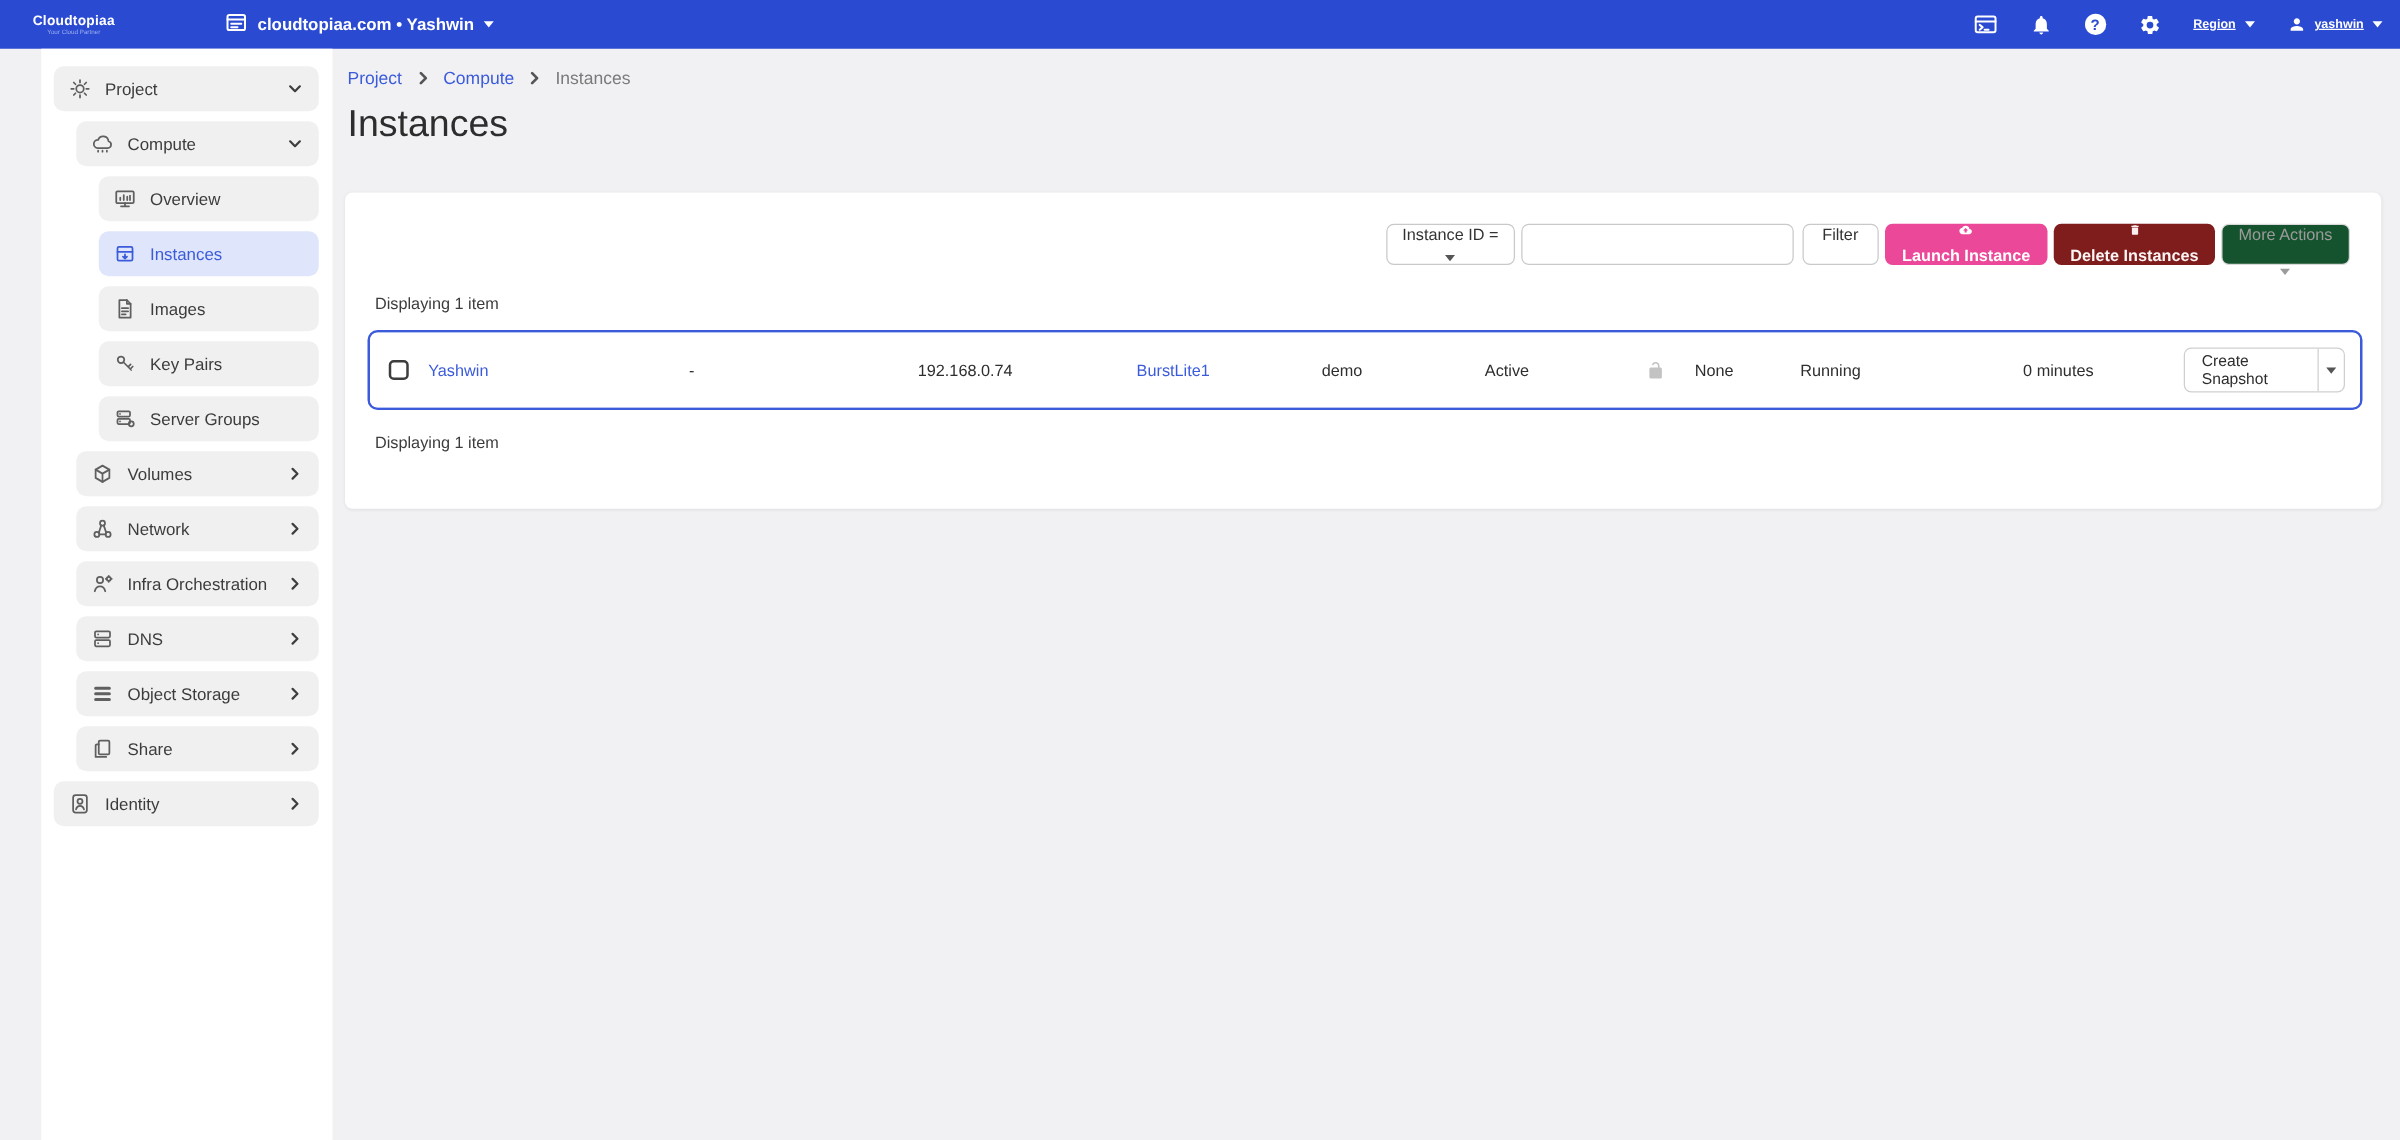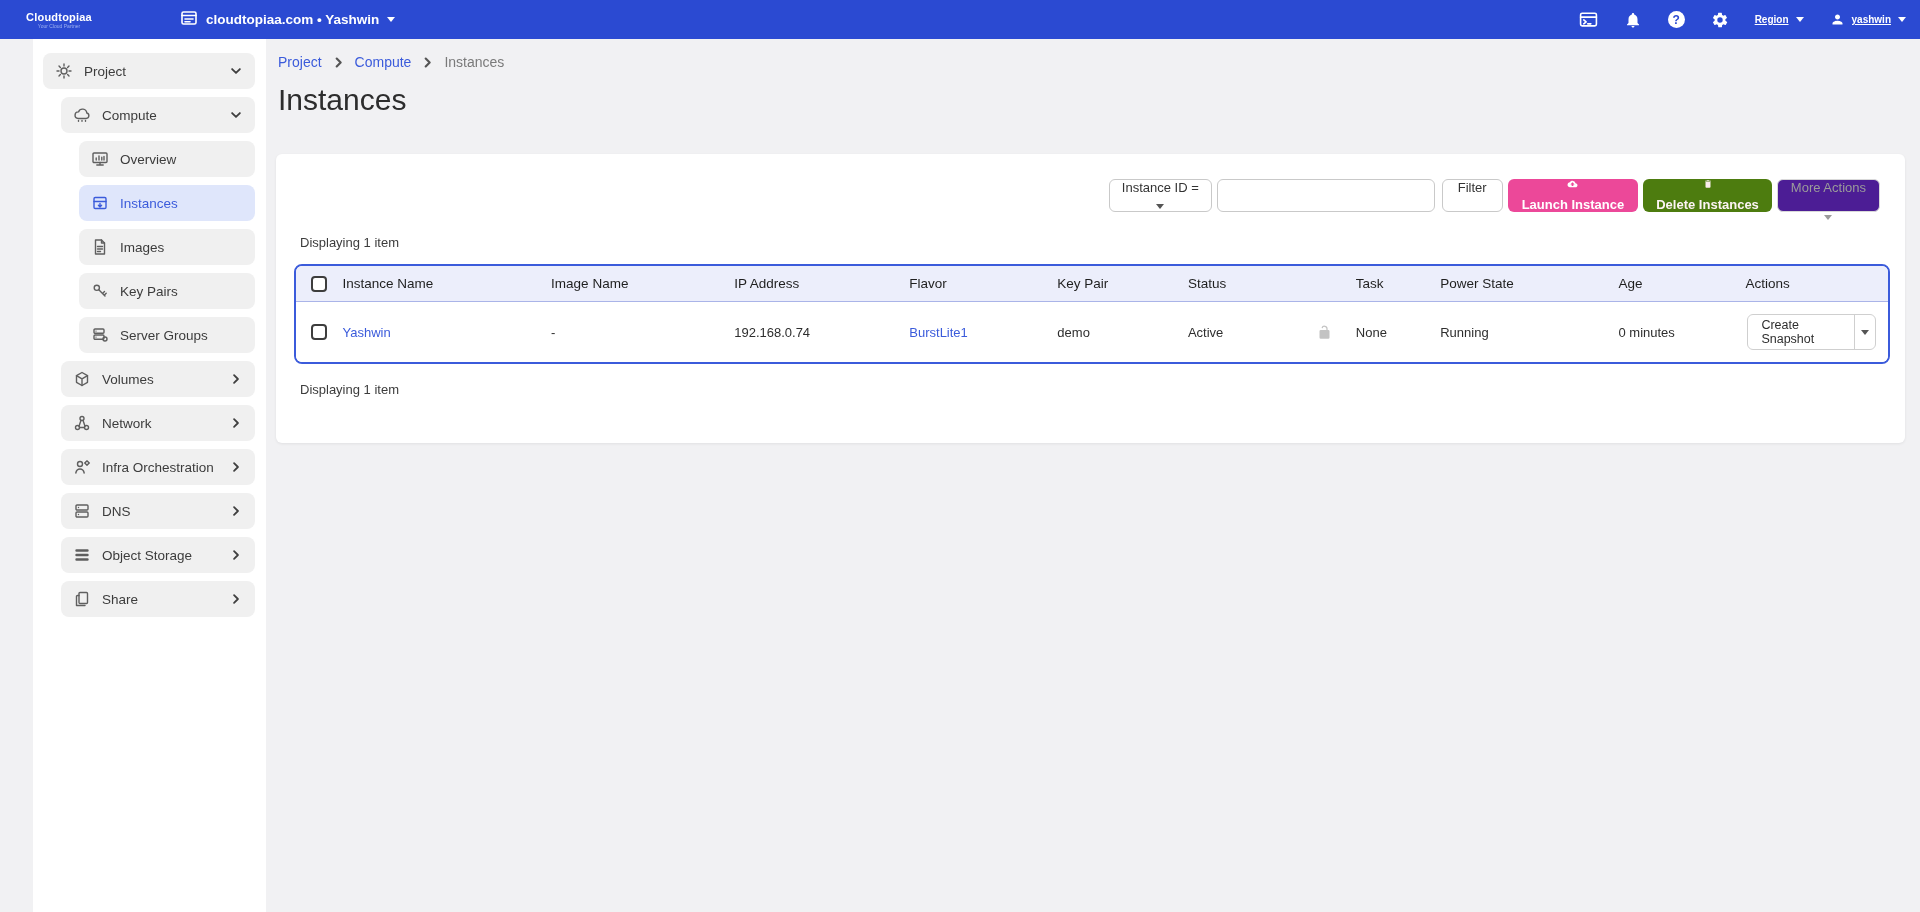--- a/index.html
+++ b/index.html
@@ -56,22 +56,22 @@
     background:#fff; border-radius:6px; margin:37px 15px 0 10px;
     box-shadow:0 1px 3px rgba(0,0,0,.07); padding-bottom:46px;
   }
   
   .toolbar { display:flex; justify-content:flex-end; align-items:center; gap:5px; padding:25px 25px 0 0; }
   .ctl { height:33px; border-radius:6px; font-size:13px; display:inline-flex; align-items:center;flex-direction:column; }
   .select-btn { border:1px solid #c9c9c9; background:#fff; color:#333; padding:0 12px; gap:9px; cursor:pointer; }
   .search-input { width:218px; border:1px solid #c9c9c9; background:#fff; padding:0 10px; font-size:13px; font-family:inherit; margin-right:2px; }
   .btn-plain { border:1px solid #c9c9c9; background:#fff; color:#333; padding:0 15px; cursor:pointer; }
   .btn-primary { background:#ec4899; color:#fff; font-weight:600; padding:0 14px; gap:8px; cursor:pointer; border:none; }
-  .btn-danger { background:#4d7c0f; color:#fdf4f4; font-weight:600; padding:0 13px; gap:8px; cursor:pointer; border:none; }
-  .btn-more { border:1px solid #d9d9d9; background:#4c1d95; color:#9b9b9b; padding:0 13px; gap:20px; cursor:pointer;justify-content:space-between; }
+  .btn-danger { background:#7f1d1d; color:#fdf4f4; font-weight:600; padding:0 13px; gap:8px; cursor:pointer; border:none; }
+  .btn-more { border:1px solid #d9d9d9; background:#14532d; color:#9b9b9b; padding:0 13px; gap:20px; cursor:pointer;justify-content:space-between; }
   
   .count-text { font-size:13px; color:#3c3c3c; margin:23px 0 14px 24px; }
   .count-text.bottom { margin:18px 0 0 24px; }
   .itable { margin:0 15px 0 18px; border:2px solid #3b5bdb; border-radius:8px; overflow:hidden; background:#fff; }
   .trow { display:flex; align-items:center; }
   .thead { background:#eceefb; height:36px; font-size:13.5px; color:#1f1f1f; border-bottom:1px solid #aab4e8; }
   .tbody-row { height:60px; font-size:13px; color:#2e2e2e; background:#fff; }
   .cell { padding-left:2px; }
   .c-cb   { width:2.8%;  display:flex; justify-content:center; }
   .c-name { width:13.1%; }
@@ -299,20 +299,33 @@
           <path d="M6 5.5H4.5A1 1 0 0 0 3.5 6.5v9h8.5"></path>
       </svg>
       <span>Share</span>
       <span class="chev">
         <svg class="chevsvg" width="14" height="14" viewBox="0 0 18 18">
             <polyline points="6.5 4 11.5 9 6.5 14"></polyline>
           </svg>
       </span>
     </div>
 
+    <div class="nav-item">
+      <svg class="navicon" width="18" height="18" viewBox="0 0 18 18">
+        <rect x="3.5" y="2" width="11" height="14" rx="2"></rect>
+          <circle cx="9" cy="7" r="2"></circle>
+          <path d="M5.8 13.5c.5-1.8 1.7-2.8 3.2-2.8s2.7 1 3.2 2.8"></path>
+      </svg>
+      <span>Identity</span>
+      <span class="chev">
+        <svg class="chevsvg" width="14" height="14" viewBox="0 0 18 18">
+            <polyline points="6.5 4 11.5 9 6.5 14"></polyline>
+          </svg>
+      </span>
+    </div>
 
   </div>
 
   <div class="main">
 
     <div class="breadcrumb">
       <a>Project</a>
       <span class="bc-sep">
         <svg width="13" height="13" viewBox="0 0 18 18" fill="none" stroke="#555" stroke-width="3" stroke-linecap="round" stroke-linejoin="round">
             <polyline points="6.5 3.5 12 9 6.5 14.5"></polyline>
@@ -354,36 +367,20 @@
         </button>
         <button class="ctl btn-more">
           <span>More Actions</span>
           <span class="caret"></span>
         </button>
       </div>
 
       <div class="count-text">Displaying 1 item</div>
 
       <div class="itable">
-        <div class="trow thead">
-          <div class="cell c-cb">
-              <span class="checkbox"></span>
-            </div>
-          <div class="cell c-name">Instance Name</div>
-          <div class="cell c-img">Image Name</div>
-          <div class="cell c-ip">IP Address</div>
-          <div class="cell c-flav">Flavor</div>
-          <div class="cell c-key">Key Pair</div>
-          <div class="cell c-stat">Status</div>
-          <div class="cell c-lock"></div>
-          <div class="cell c-task">Task</div>
-          <div class="cell c-pow">Power State</div>
-          <div class="cell c-age">Age</div>
-          <div class="cell c-act" style="justify-content:flex-start; padding-left:0;">Actions</div>
-        </div>
 
         <div class="trow tbody-row">
           <div class="cell c-cb">
               <span class="checkbox"></span>
             </div>
           <div class="cell c-name"><a class="tlink">Yashwin</a></div>
           <div class="cell c-img">-</div>
           <div class="cell c-ip">192.168.0.74</div>
           <div class="cell c-flav"><a class="tlink">BurstLite1</a></div>
           <div class="cell c-key">demo</div>

